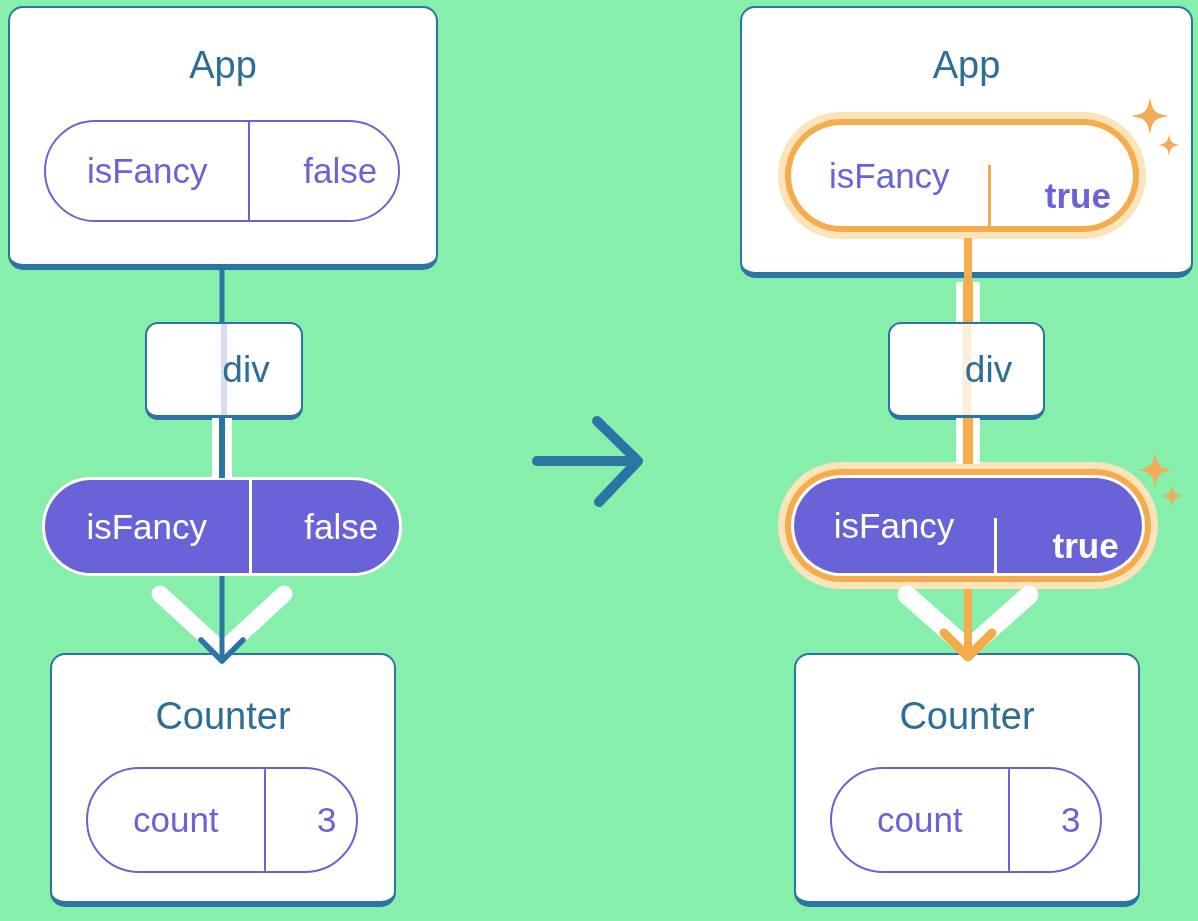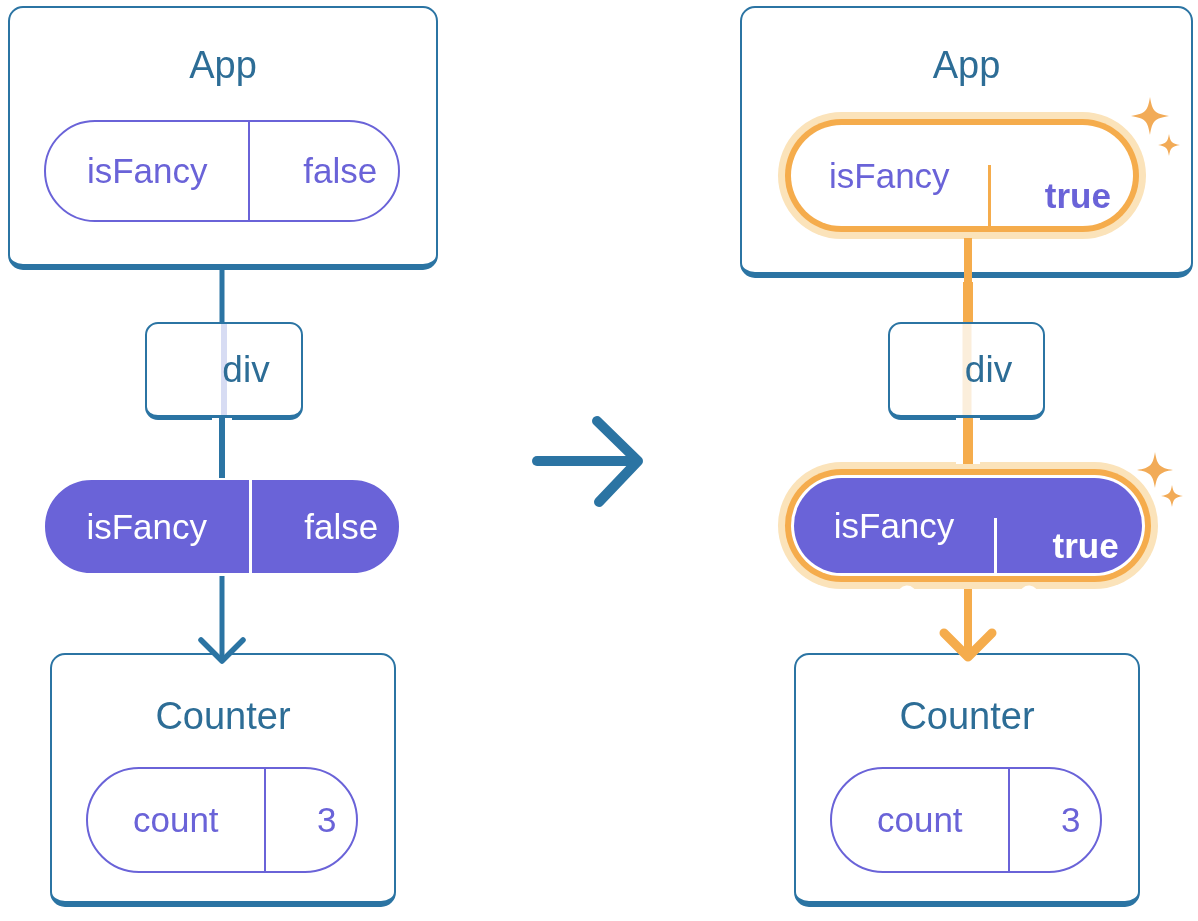--- a/index.html
+++ b/index.html
@@ -1,18 +1,18 @@
 <!DOCTYPE html>
 <html><head>
 <meta charset="utf-8">
 <style>
   html,body{margin:0;padding:0;background:#4e6973;}
   .canvas{
     position:relative;width:1198px;height:921px;overflow:hidden;
-    background:#ffffff;font-family:"Liberation Sans",sans-serif;
+    background:#86efac;font-family:"Liberation Sans",sans-serif;
     -webkit-font-smoothing:antialiased;
   }
   
   .card{
     position:absolute;background:#fff;box-sizing:border-box;
     border:2.5px solid #2b74a3;border-bottom-width:6px;border-radius:15px;
   }
   .card-title{
     position:absolute;left:0;right:0;text-align:center;
     color:#2d6d96;font-size:38px;font-weight:500;z-index:2;

